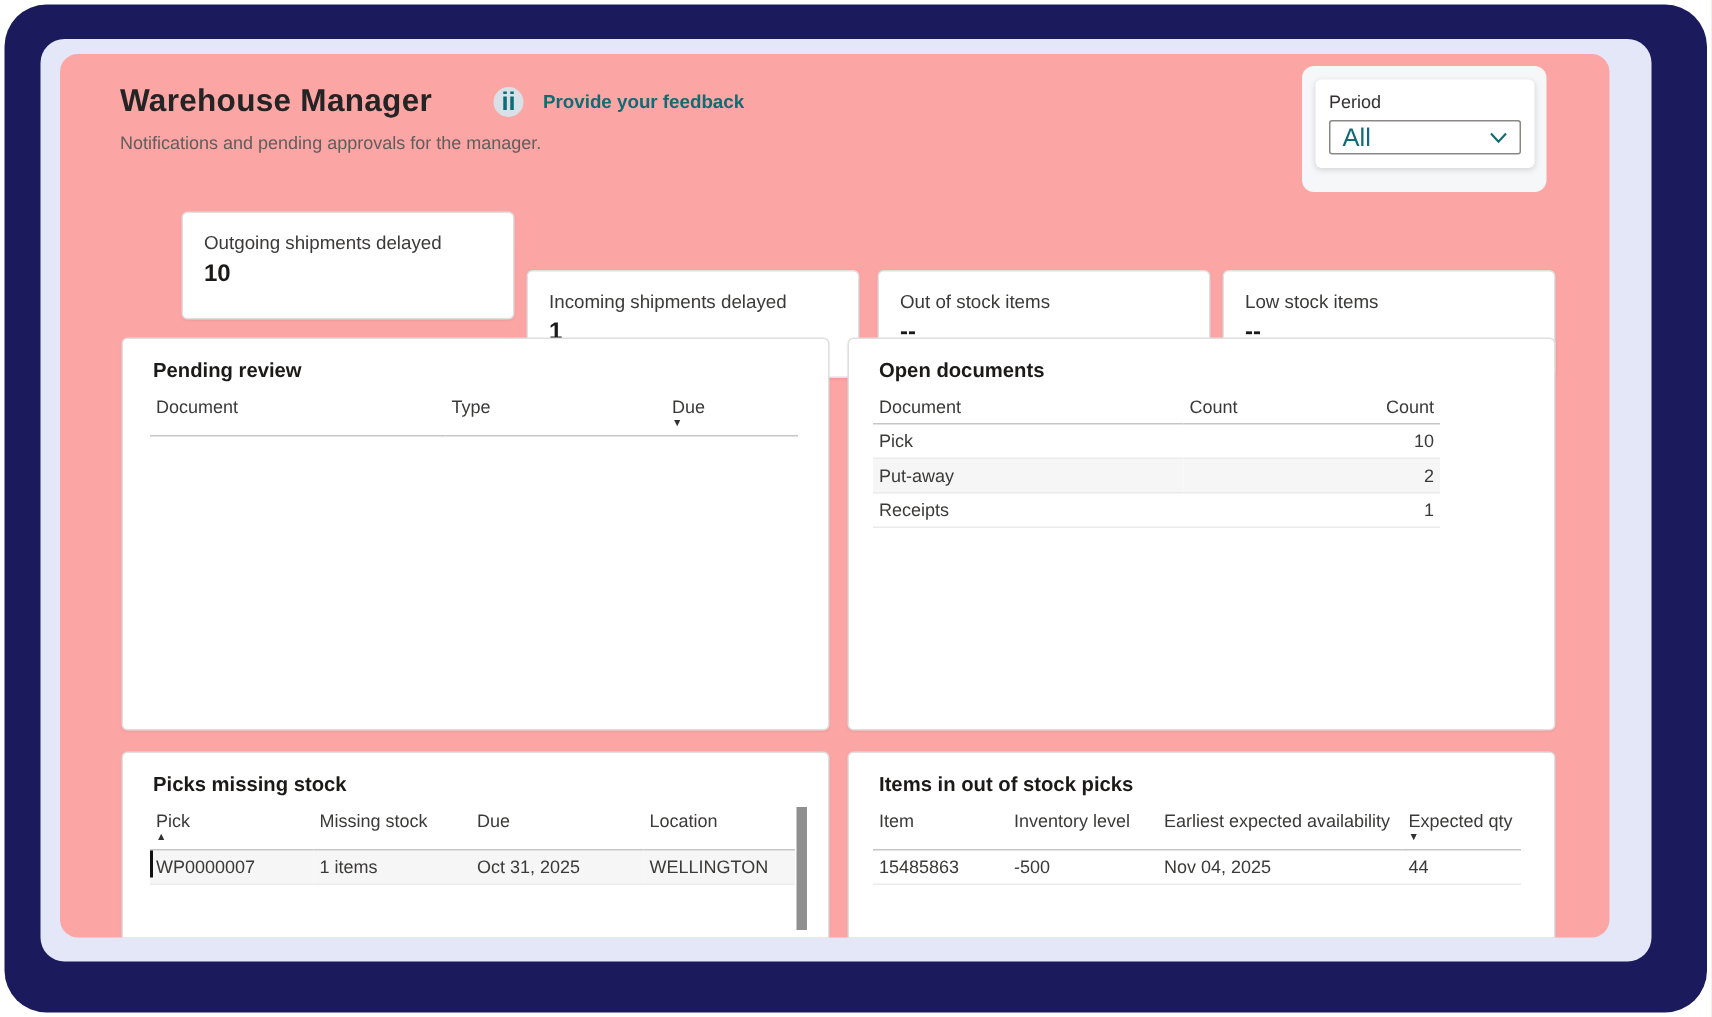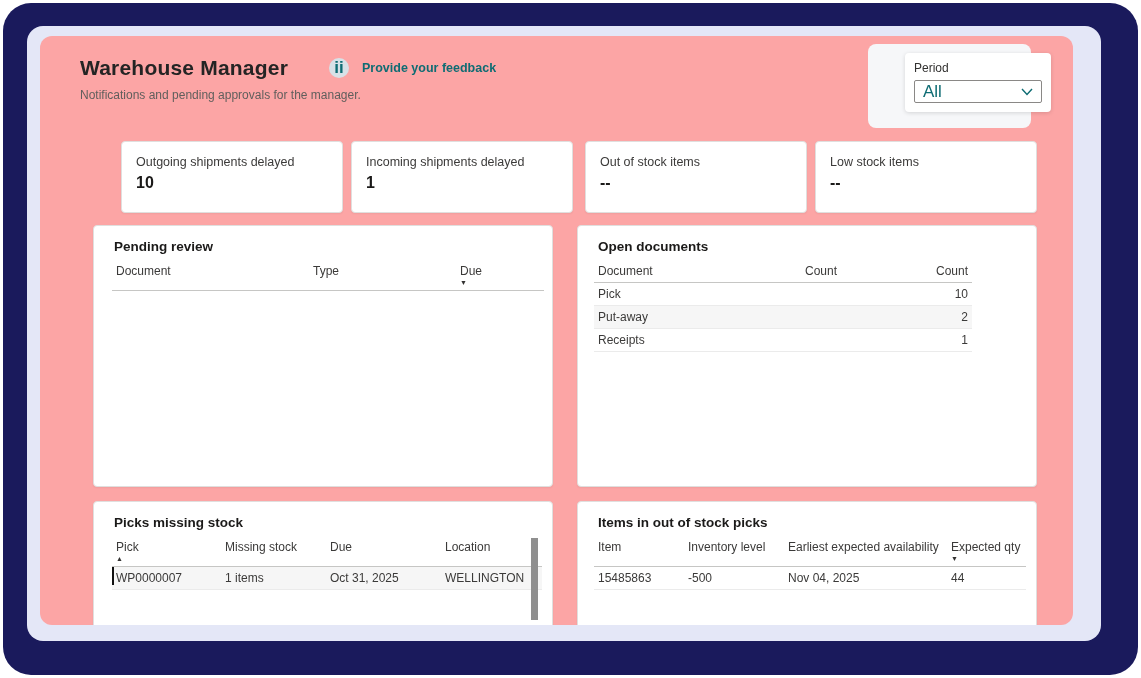--- a/index.html
+++ b/index.html
@@ -16,38 +16,38 @@
   
   .page-header { position:absolute; left:40px; top:20px; }
   .title-line { display:flex; align-items:center; gap:13px; }
   h1.page-title { font-size:21px; font-weight:700; color:#242424; letter-spacing:.2px; }
   .feedback-badge { width:20px; height:20px; border-radius:50%; background:#d8e1e7; color:#0e6c73; font-size:17px; font-weight:700; display:flex; align-items:center; justify-content:center;margin-left:28px; }
   .feedback-link { font-size:12.5px; font-weight:700; color:#0e6c73; text-decoration:none; cursor:pointer; }
   .subtitle { margin-top:8px; font-size:12px; color:#605e5c; }
 
   
   .period-panel { position:absolute; left:828px; top:8px; width:163px; height:84px; background:#f6f7f9; border-radius:8px; }
-  .period-card { position:absolute; left:9px; top:9px; width:146px; height:59px; background:#ffffff; border-radius:4px; box-shadow:0 1px 4px rgba(0,0,0,.14); padding:8px 9px;margin-left:28px; }
+  .period-card { position:absolute; left:9px; top:9px; width:146px; height:59px; background:#ffffff; border-radius:4px; box-shadow:0 1px 4px rgba(0,0,0,.14); padding:8px 9px; }
   .period-label { font-size:12px; color:#323130; display:block; }
   .period-select { margin-top:5px; width:128px; height:23px; border:1px solid #8a8886; border-radius:2px; display:flex; align-items:center; justify-content:space-between; padding:0 8px; cursor:pointer; background:#fff; }
   .period-select .val { font-size:17px; color:#0e6c73; }
   .chev { width:12px; height:8px; }
 
   
   .kpi-row { position:absolute; left:41px; top:105px; width:956px; height:72px; display:flex; }
   .kpi-card { width:232px; height:72px; background:#fff; border:1px solid #e0dfde; border-radius:4px; box-shadow:0 1px 2px rgba(0,0,0,.05); padding:13px 14px; cursor:pointer;margin-left:40px; }
-  .kpi-card + .kpi-card { margin-left:8px; }
+  .kpi-card + .kpi-card { margin-left:8px;margin-top:39px; }
   .kpi-card.group-gap { margin-left:12px; }
   .kpi-label { font-size:12.5px; color:#3b3a39; }
   .kpi-value { margin-top:5px; font-size:16px; font-weight:700; color:#1b1a19; }
 
   
   .row-mid { position:absolute; left:41px; top:189px; width:956px; height:262px; display:flex; gap:12px; }
   .row-bottom { position:absolute; left:41px; top:465px; width:956px; height:170px; display:flex; gap:12px; }
-  .panel { position:relative; width:472px; background:#fff; border:1px solid #e0dfde; border-radius:4px; box-shadow:0 1px 2px rgba(0,0,0,.05); padding-top:13px; overflow:hidden;margin-left:12px; }
+  .panel { position:relative; width:472px; background:#fff; border:1px solid #e0dfde; border-radius:4px; box-shadow:0 1px 2px rgba(0,0,0,.05); padding-top:13px; overflow:hidden; }
   .row-mid .panel { height:262px; }
   .row-bottom .panel { height:170px; }
   .panel h2 { font-size:13.5px; font-weight:700; color:#1b1a19; padding-left:20px; }
 
   
   table { border-collapse:collapse; table-layout:fixed; margin-top:8px; }
   th { font-size:12px; font-weight:400; color:#3b3a39; text-align:left; vertical-align:top; padding:2px 4px 4px 4px; border-bottom:1px solid #c6c6c4; cursor:pointer; }
   td { font-size:12px; color:#3b3a39; padding:0 4px; height:23px; border-bottom:1px solid #ebebeb; }
   tr.stripe td { background:#f6f6f6; }
   .num { text-align:right; }

